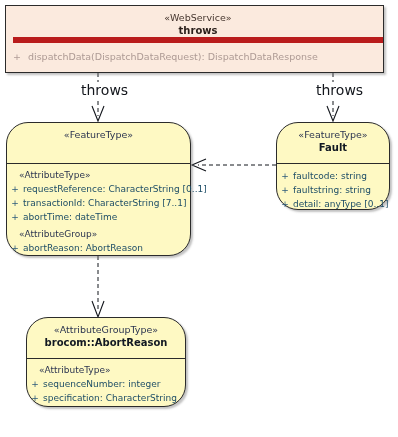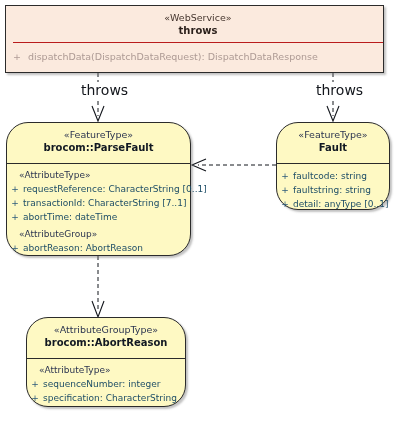--- a/index.html
+++ b/index.html
@@ -25,21 +25,21 @@
   }
   .uml-box.peach { background: #fbeade; }
   .uml-box.yellow { background: #fef9c3; border-radius: 22px; }
 
   .uml-head {
     box-sizing: border-box;
     text-align: center;
     padding-top: 5px;
     padding-bottom: 4px;
   }
-  .uml-box.peach .uml-head { border-bottom: 1px solid #b91c1c; margin-left: 7px; }
+  .uml-box.peach .uml-head { border-bottom: 6px solid #b91c1c; margin-left: 7px; }
   .uml-box.yellow .uml-head { border-bottom: 1px solid #2b2b2b; }
 
   .stereotype {
     display: block;
     font-size: 9.5px;
     color: #2c3550;
     line-height: 13px;
     white-space: nowrap;
   }
   .peach .stereotype { color: #46362f; }
@@ -166,21 +166,20 @@
       <div class="op-row">
         <span class="op-vis">+</span>
         <span class="op-text">dispatchData(DispatchDataRequest): DispatchDataResponse</span>
       </div>
     </div>
   </div>
 
   <div class="uml-box yellow" style="left:6px; top:122px; width:185px; height:134px;">
     <div class="uml-head" style="height:41px;">
       <span class="stereotype">«FeatureType»</span>
-      <span class="classname">brocom::ParseFault</span>
     </div>
     <div class="uml-body">
 
       <div class="grp-stereo">«AttributeType»</div>
 
       <div class="attr-row">
         <span class="attr-vis">+</span>
         <span class="attr-text">requestReference: CharacterString [0..1]</span>
       </div>
       <div class="attr-row">

